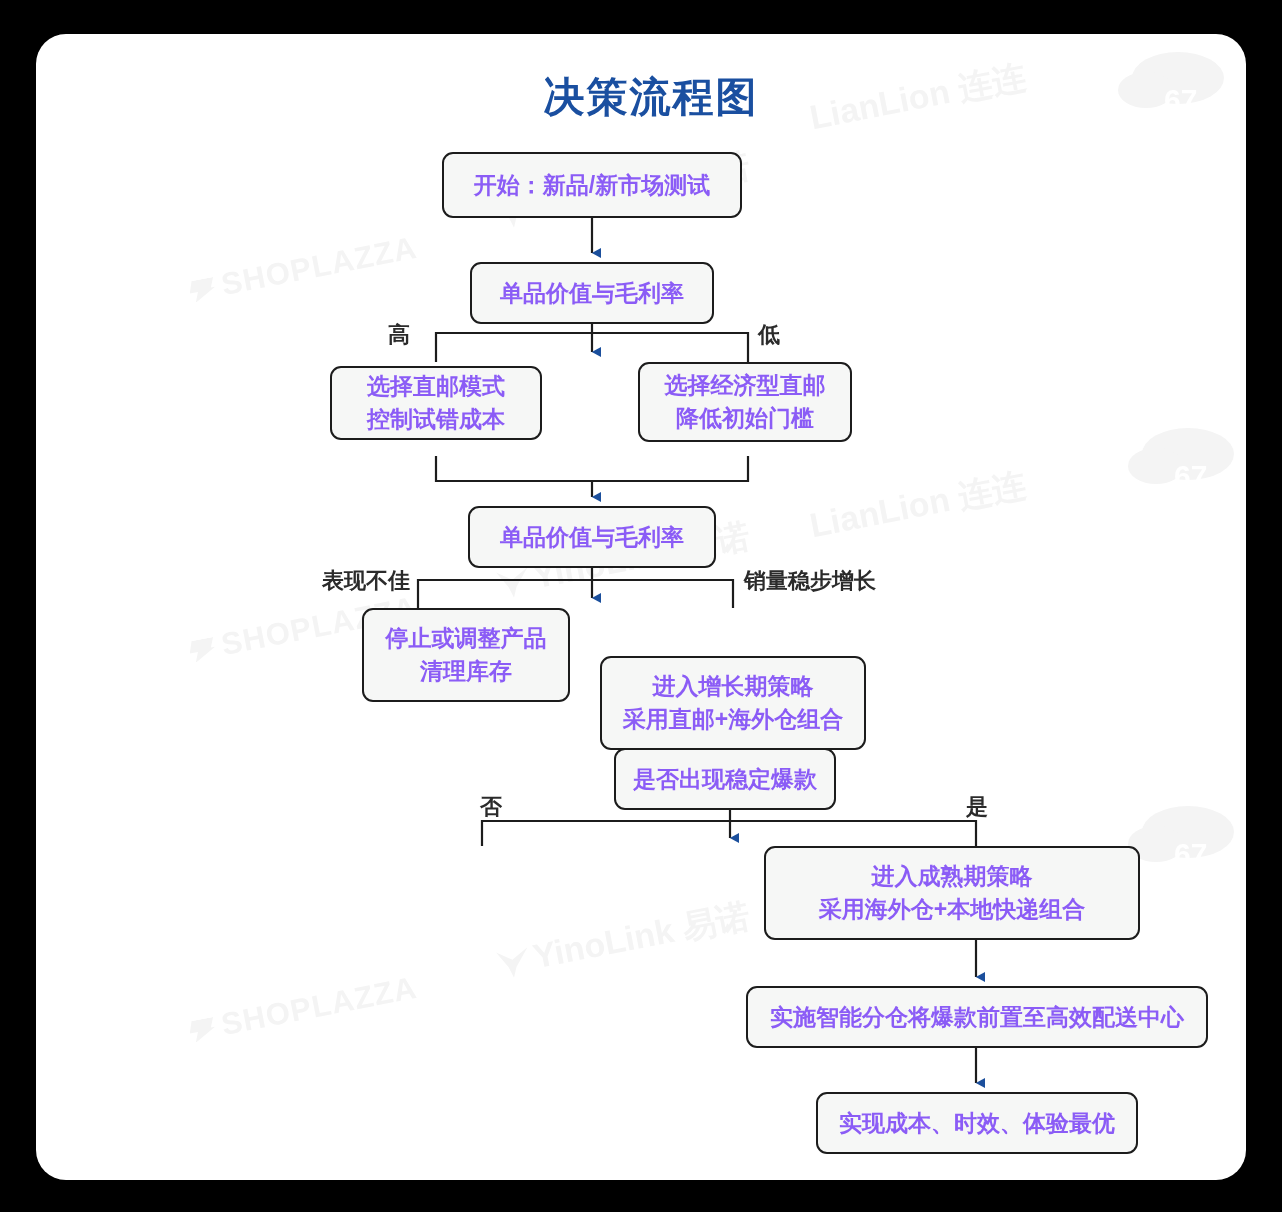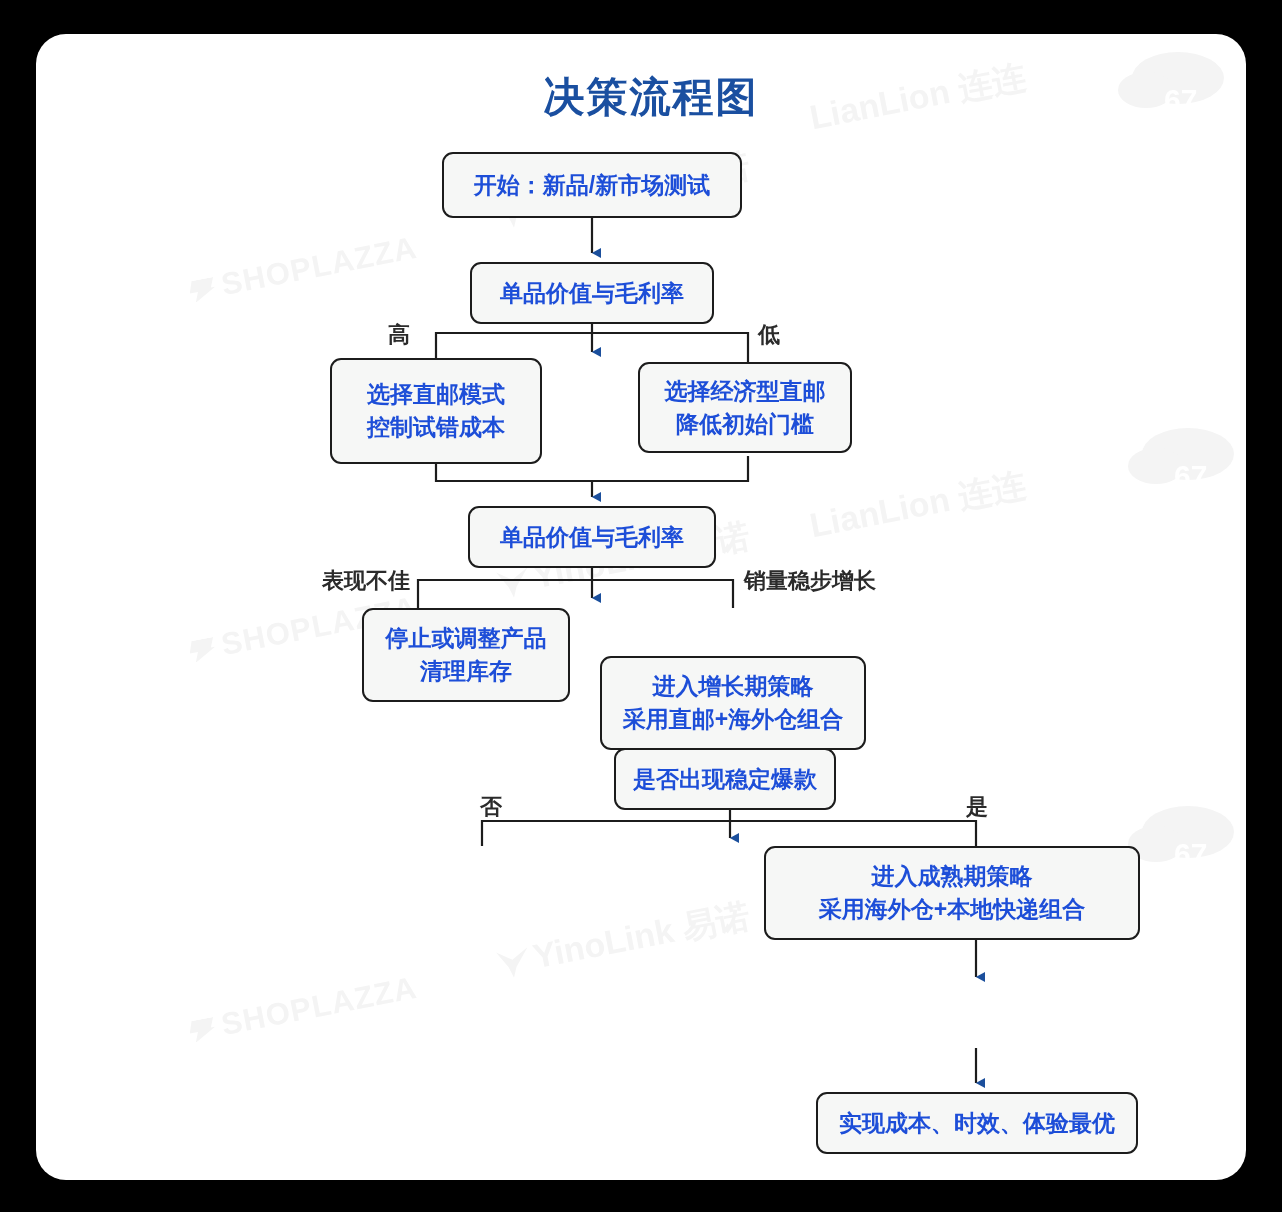--- a/index.html
+++ b/index.html
@@ -63,21 +63,21 @@
     letter-spacing:2px;
     padding-left:20px;
   }
 
   .node{
     position:absolute;
     box-sizing:border-box;
     background:#f6f7f6;
     border:2.2px solid #1c1c1c;
     border-radius:11px;
-    color:#1d4ed8;
+    color:#8b5cf6;
     font-size:23px;
     font-weight:600;
     line-height:1.42;
     display:flex;
     align-items:center;
     justify-content:center;
     text-align:center;
     white-space:pre-line;
     padding:4px 10px;
   }
@@ -179,32 +179,33 @@
         <line x1="940" y1="800" x2="940" y2="812"></line>
 
         <line x1="940" y1="906" x2="940" y2="943" marker-end="url(#ah)"></line>
 
         <line x1="940" y1="1014" x2="940" y2="1049" marker-end="url(#ah)"></line>
       </g>
     </svg>
 
     <div class="node" style="left:406px;top:118px;width:300px;height:66px;">开始：新品/新市场测试</div>
     <div class="node" style="left:434px;top:228px;width:244px;height:62px;">单品价值与毛利率</div>
-    <div class="node" style="left:294px;top:324px;width:212px;height:106px;text-align:center;">选择直邮模式
+    <div class="node" style="left:294px;top:332px;width:212px;height:74px;text-align:center;">选择直邮模式
 控制试错成本</div>
-    <div class="node" style="left:602px;top:328px;width:214px;height:91px;">选择经济型直邮
+    <div class="node" style="left:602px;top:328px;width:214px;height:80px;">选择经济型直邮
 降低初始门槛</div>
     <div class="node" style="left:432px;top:472px;width:248px;height:62px;">单品价值与毛利率</div>
     <div class="node" style="left:278px;top:574px;width:208px;height:94px;margin-left:48px;">停止或调整产品
 清理库存</div>
     <div class="node" style="left:564px;top:574px;width:266px;height:94px;margin-top:48px;">进入增长期策略
 采用直邮+海外仓组合</div>
     <div class="node" style="left:578px;top:714px;width:222px;height:62px;">是否出现稳定爆款</div>
     <div class="node" style="left:728px;top:812px;width:376px;height:94px;">进入成熟期策略
 采用海外仓+本地快递组合</div>
+    <div class="node" style="left:710px;top:952px;width:462px;height:62px;">实施智能分仓将爆款前置至高效配送中心</div>
     <div class="node" style="left:780px;top:1058px;width:322px;height:62px;">实现成本、时效、体验最优</div>
 
     <div class="elabel" style="left:352px;top:286px;">高</div>
     <div class="elabel" style="left:722px;top:286px;">低</div>
     <div class="elabel" style="left:286px;top:532px;">表现不佳</div>
     <div class="elabel" style="left:708px;top:532px;">销量稳步增长</div>
     <div class="elabel" style="left:444px;top:758px;">否</div>
     <div class="elabel" style="left:930px;top:758px;">是</div>
   </div>
 </div>

